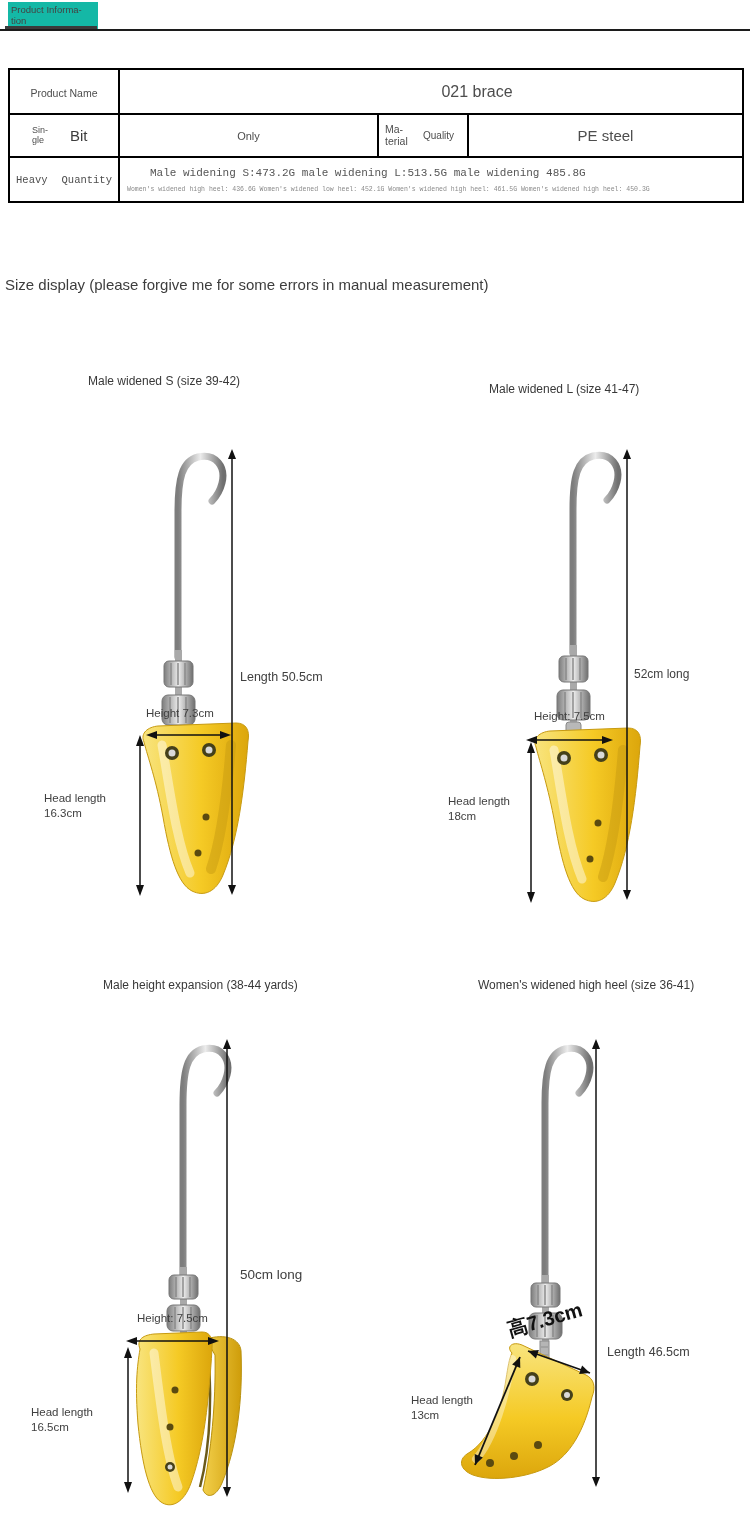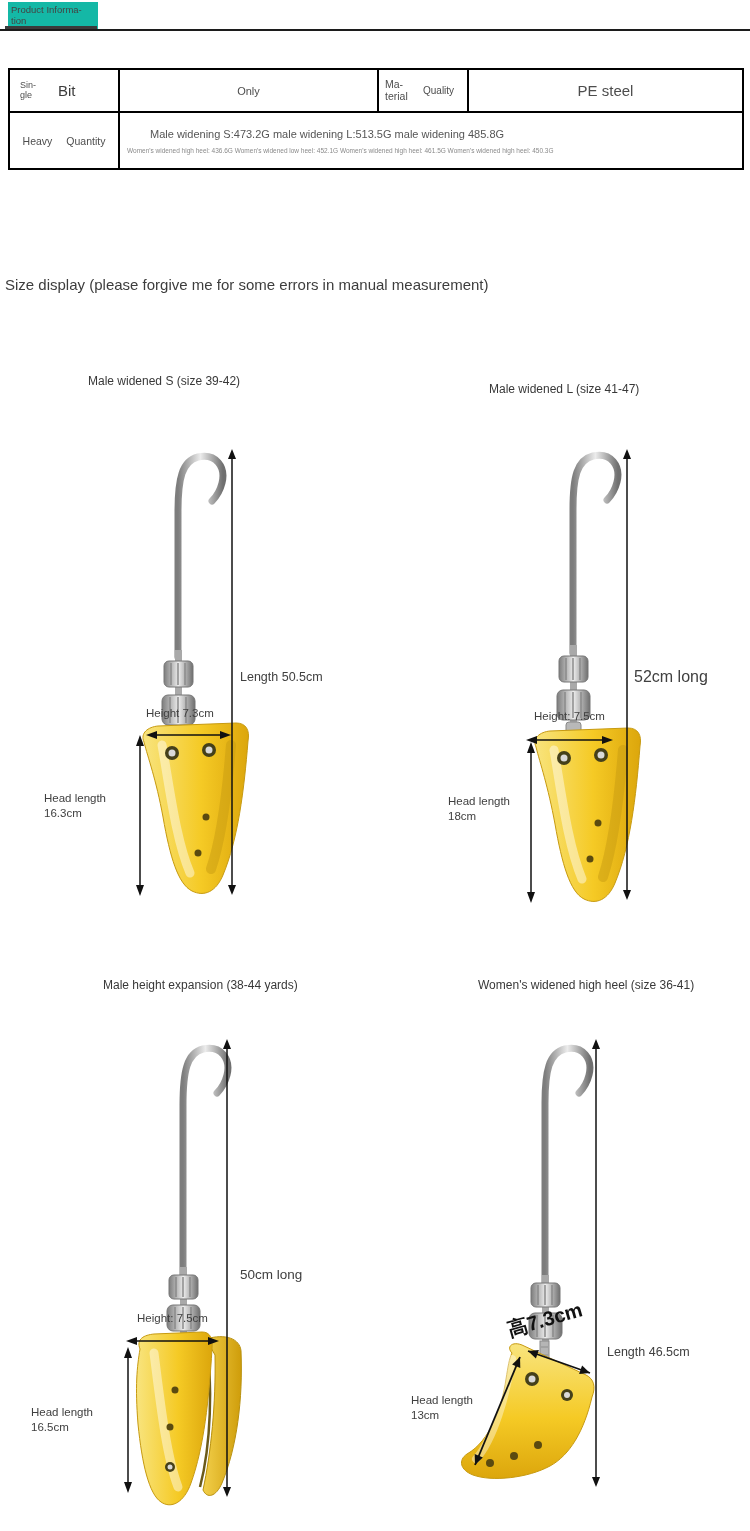--- a/index.html
+++ b/index.html
@@ -11,21 +11,21 @@
   .tab { position:absolute; left:8px; top:2px; width:90px; padding:2px 3px 3px 3px;
          background:#14b8a6; font-size:9.5px; line-height:1.2; color:#444; }
   .tab-underline { position:absolute; left:5px; top:26px; width:92px; height:4px; background:#3b3b3b; }
   .header-rule { position:absolute; left:0; top:29px; width:750px; height:2px; background:#1c1c1c; }
 
   
   table.info { position:absolute; left:8px; top:68px; width:734px; border-collapse:collapse;
                table-layout:fixed; }
   table.info td { border:2px solid #000; vertical-align:middle; text-align:center;
                   color:#4d4d4d; overflow:hidden; }
-  .r1 { height:45px; } .r2 { height:55px; } .r3 { height:43px; } .r4 { height:57px; }
+  .r1 { height:45px; } .r2 { height:55px; } .r3 { height:43px; } .r4 { height:45px;font-family:Liberation Mono, monospace; }
   .cell-flex { display:flex; align-items:center; justify-content:center; gap:12px; }
   .lab-sm { font-size:9px; line-height:1.1; display:inline-block; }
   .lab-md { font-size:10.5px; line-height:1.1; display:inline-block; }
   .big { font-size:15px; color:#3c3c3c;text-align:center; }
   .name-val { font-size:16px; color:#3c3c3c; text-align:left; padding-left:92px; }
   .w-line1 { font-size:11px; color:#555; text-align:left; margin-left:30px; margin-bottom:7px; }
   .w-line2 { font-size:6.5px; color:#8a8a8a; text-align:left; margin-left:7px; white-space:nowrap; }
 
   .size-note { position:absolute; left:5px; top:276px; font-size:15px; color:#3d3d3d; }
 
@@ -38,21 +38,21 @@
   .fig { position:absolute; }
   #fig1 { left:20px;  top:445px; }
   #fig2 { left:440px; top:445px; }
   #fig3 { left:20px;  top:1035px; }
   #fig4 { left:400px; top:1035px; }
 
   .lbl { position:absolute; font-size:11.5px; color:#404040; line-height:1.3; }
   #l1 { left:240px; top:669px;  font-size:12.5px; }
   #h1 { left:146px; top:706px; }
   #hd1{ left:44px;  top:791px; }
-  #l2 { left:634px; top:667px;  font-size:16px; }
+  #l2 { left:634px; top:667px;  font-size:12px; }
   #h2 { left:534px; top:709px; }
   #hd2{ left:448px; top:794px; }
   #l3 { left:240px; top:1266px; font-size:13.5px; }
   #h3 { left:137px; top:1311px; }
   #hd3{ left:31px;  top:1405px; }
   #l4 { left:607px; top:1344px; font-size:12.5px; }
   #h4 { left:508px; top:1317px; font-size:20px; font-weight:bold; color:#111;
         transform:rotate(-16deg); transform-origin:left center; }
   #hd4{ left:411px; top:1393px; }
 </style>
@@ -66,23 +66,27 @@
   <div class="header-rule"></div>
 
   <table class="info">
     <colgroup>
         <col style="width:110px">
         <col style="width:259px">
         <col style="width:90px">
         <col style="width:275px">
       </colgroup>
     <tbody>
+        <tr class="r1">
+      <td><span class="lab-md">Product Name</span></td>
+      <td colspan="3" class="name-val">021 brace</td>
+    </tr>
     <tr class="r3">
       <td>
-        <div class="cell-flex" style="gap:14px; justify-content:flex-start; padding-left:10px;">
+        <div class="cell-flex" style="gap:14px; justify-content:flex-start; padding-left:22px;">
           <span class="lab-sm" style="width:24px; text-align:left;">Sin-gle</span>
           <span class="big">Bit</span>
         </div>
       </td>
       <td style="font-size:11px;">Only</td>
       <td>
         <div class="cell-flex" style="gap:8px; justify-content:flex-start; padding-left:6px;">
           <span class="lab-md" style="width:30px; text-align:left;">Ma-terial</span>
           <span style="font-size:10px;">Quality</span>
         </div>

